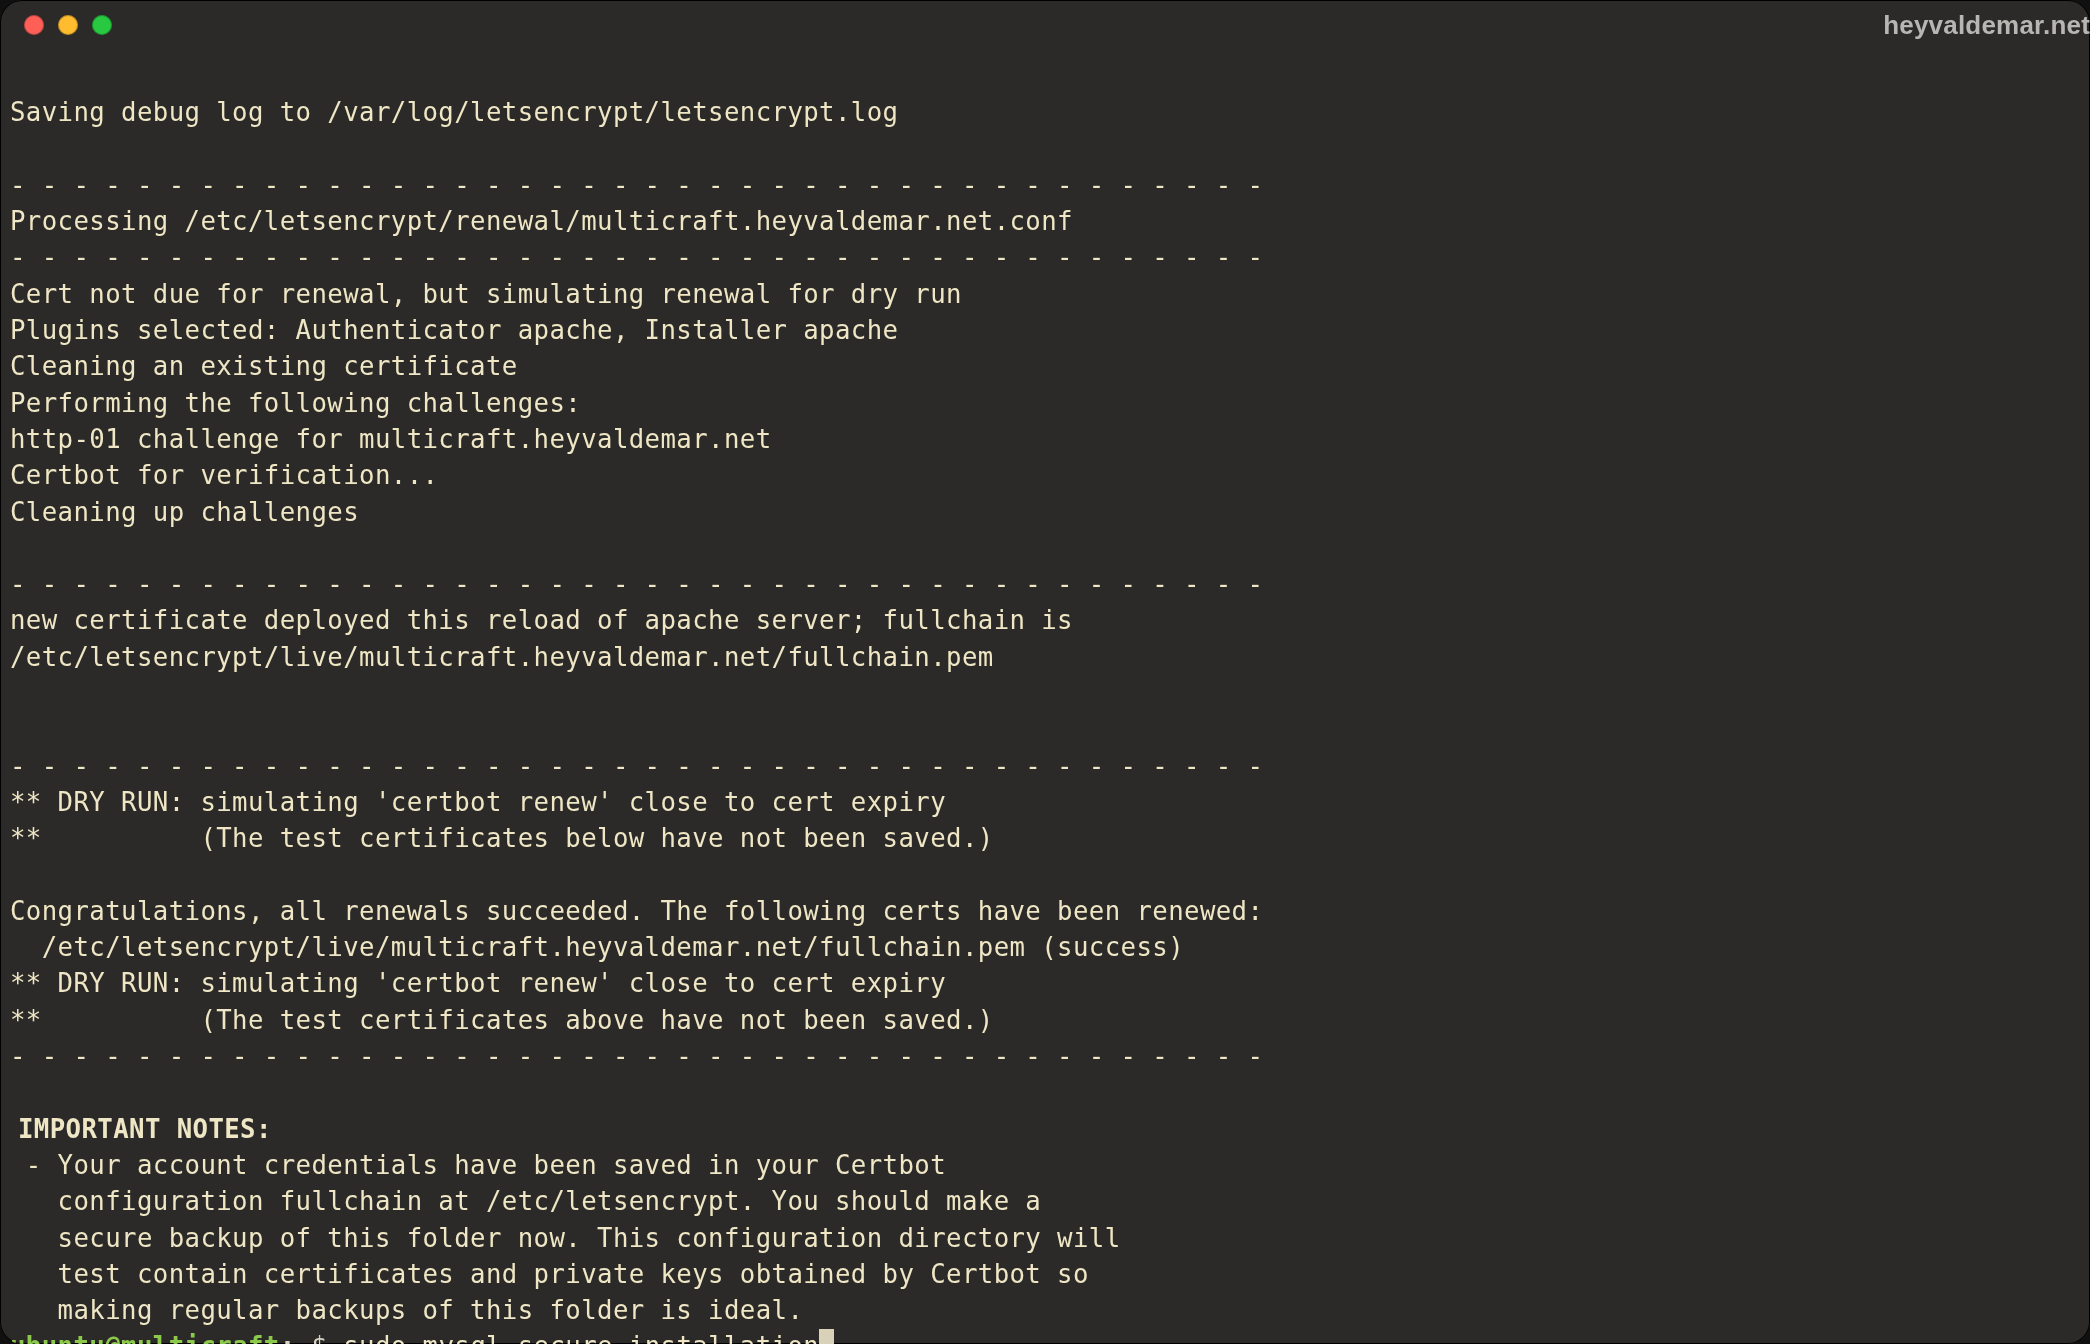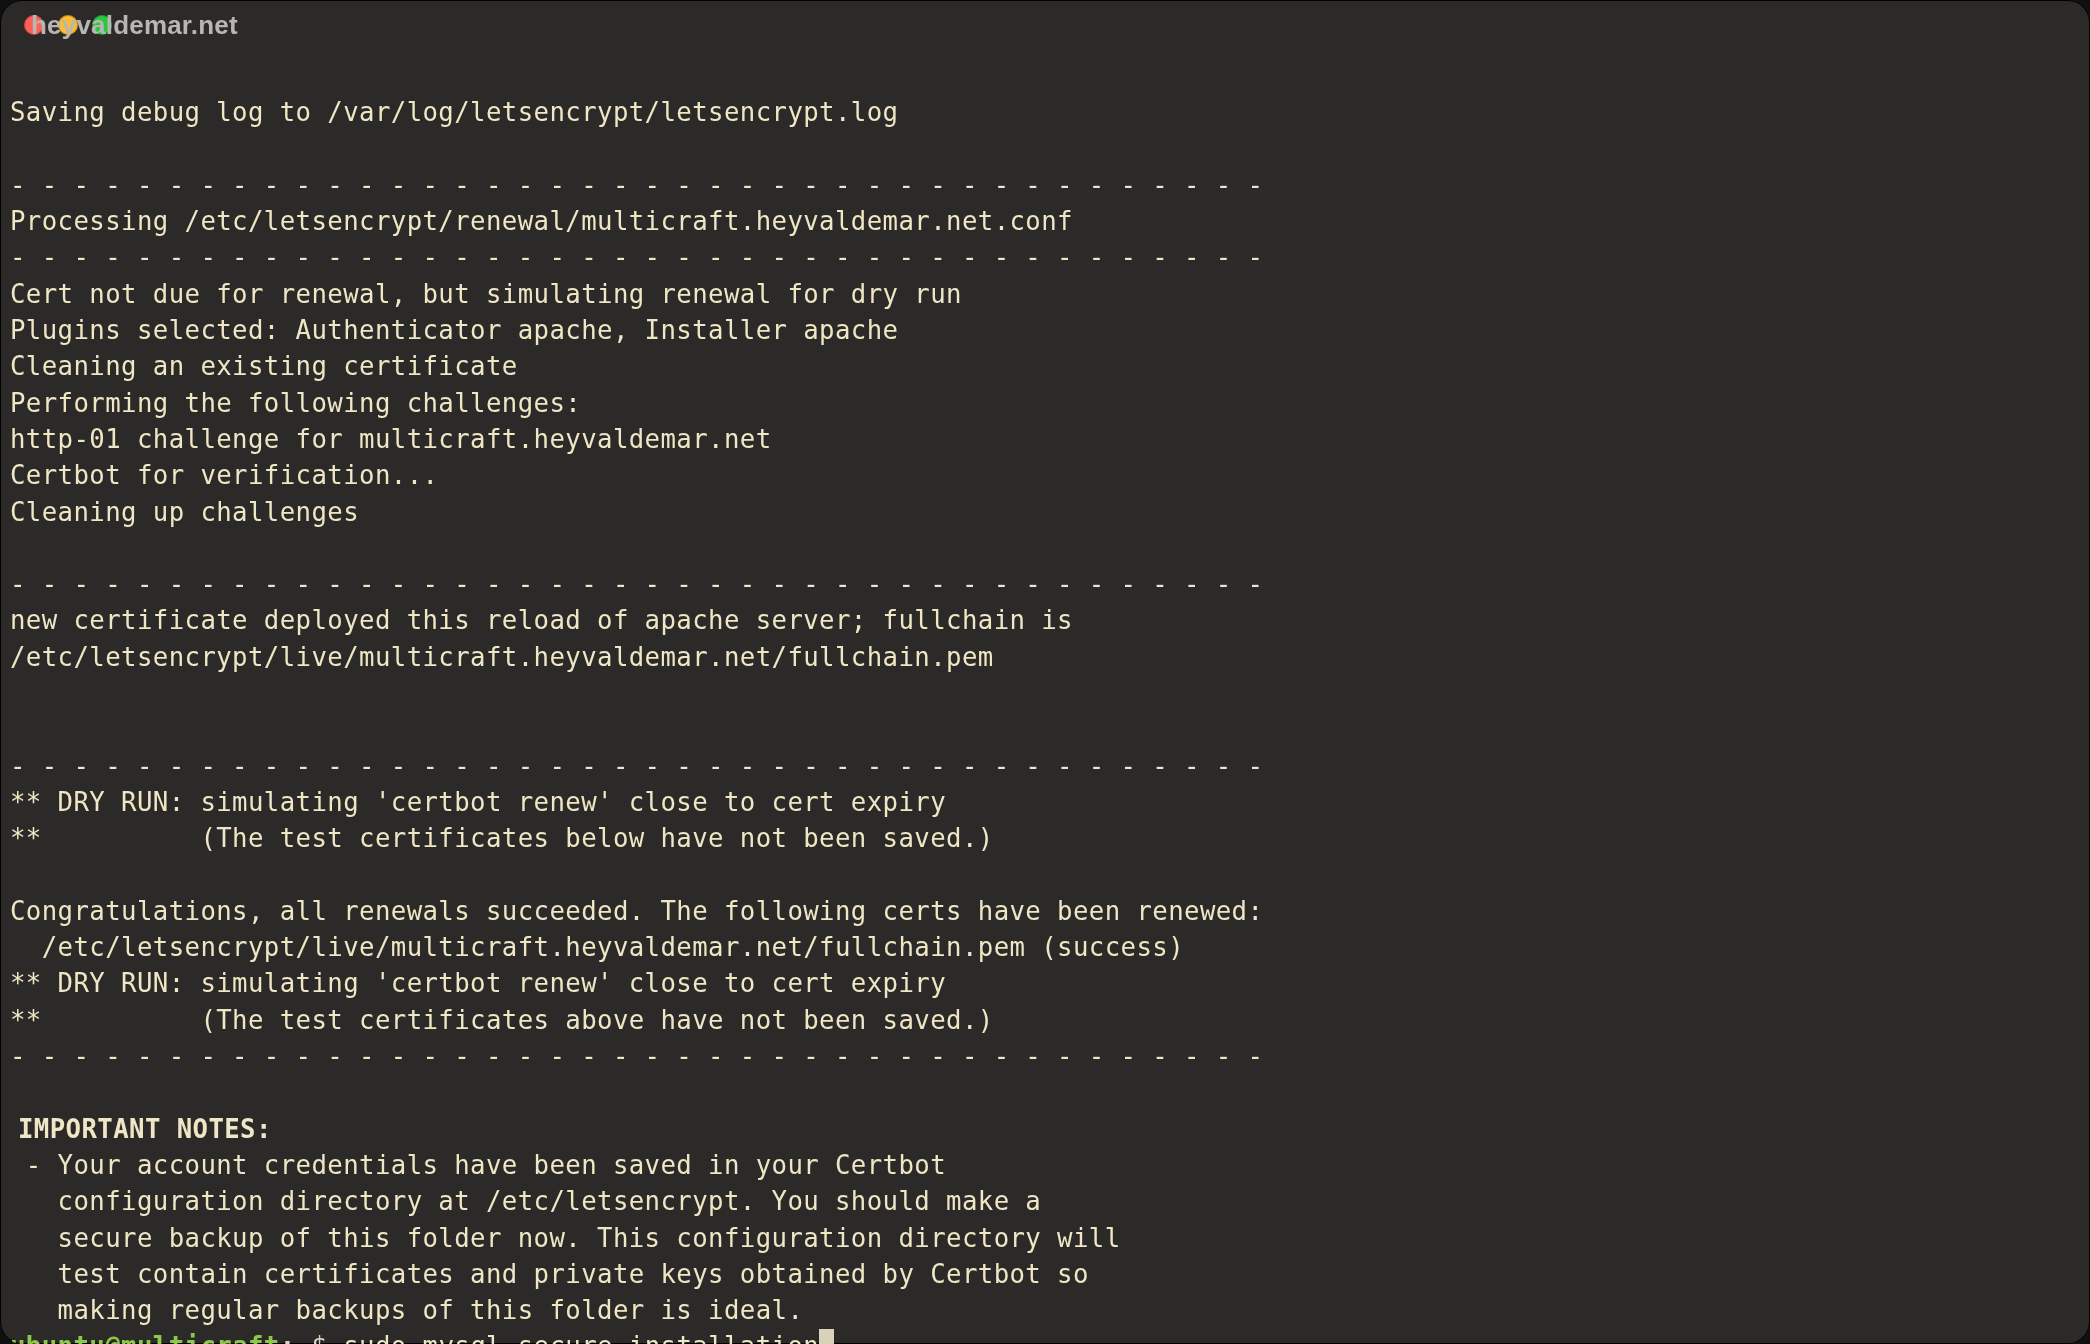--- a/index.html
+++ b/index.html
@@ -32,25 +32,24 @@
   .dot{
     width:20px;height:20px;border-radius:50%;
     box-shadow:inset 0 0 0 1px rgba(0,0,0,.25);
   }
   .dot.red{background:#ff5f57;}
   .dot.yellow{background:#febc2e;}
   .dot.green{background:#28c840;}
   .title{
     position:absolute;
     left:0;right:0;
-    text-align:left;
+    text-align:right;
     font:700 26px/1 -apple-system,Helvetica,Arial,sans-serif;
     color:#b8b6b2;
     letter-spacing:.2px;
-    padding-left:31px;
   }
   .term{
     position:absolute;
     left:10px;right:10px;top:58px;bottom:0;
     font-family:"SF Mono","Menlo","Consolas",monospace;
     font-size:25.7px;
     line-height:36.3px;
     letter-spacing:.4px;
     white-space:pre;
     color:#eee6c4;
@@ -108,20 +107,20 @@
 <span>**          (The test certificates below have not been saved.)</span>
 <span></span>
 <span>Congratulations, all renewals succeeded. The following certs have been renewed:</span>
 <span>  /etc/letsencrypt/live/multicraft.heyvaldemar.net/fullchain.pem (success)</span>
 <span>** DRY RUN: simulating 'certbot renew' close to cert expiry</span>
 <span>**          (The test certificates above have not been saved.)</span>
 <span>- - - - - - - - - - - - - - - - - - - - - - - - - - - - - - - - - - - - - - - -</span>
 <span></span>
 <span class="bold">IMPORTANT NOTES:</span>
 <span> - Your account credentials have been saved in your Certbot</span>
-<span>   configuration directory at /etc/letsencrypt. You should make a</span>
+<span>   configuration fullchain at /etc/letsencrypt. You should make a</span>
 <span>   secure backup of this folder now. This configuration directory will</span>
 <span>   test contain certificates and private keys obtained by Certbot so</span>
 <span>   making regular backups of this folder is ideal.</span>
 <span><span class="prompt-user">ubuntu</span><span class="prompt-user">@</span><span class="prompt-host">multicraft</span><span class="prompt-sep">:</span><span class="prompt-path">~</span><span class="prompt-dollar">$</span> <span class="cmd">sudo mysql_secure_installation</span><span class="cursor"></span></span>
   </div>
 
 </div>
 
 </body></html>

